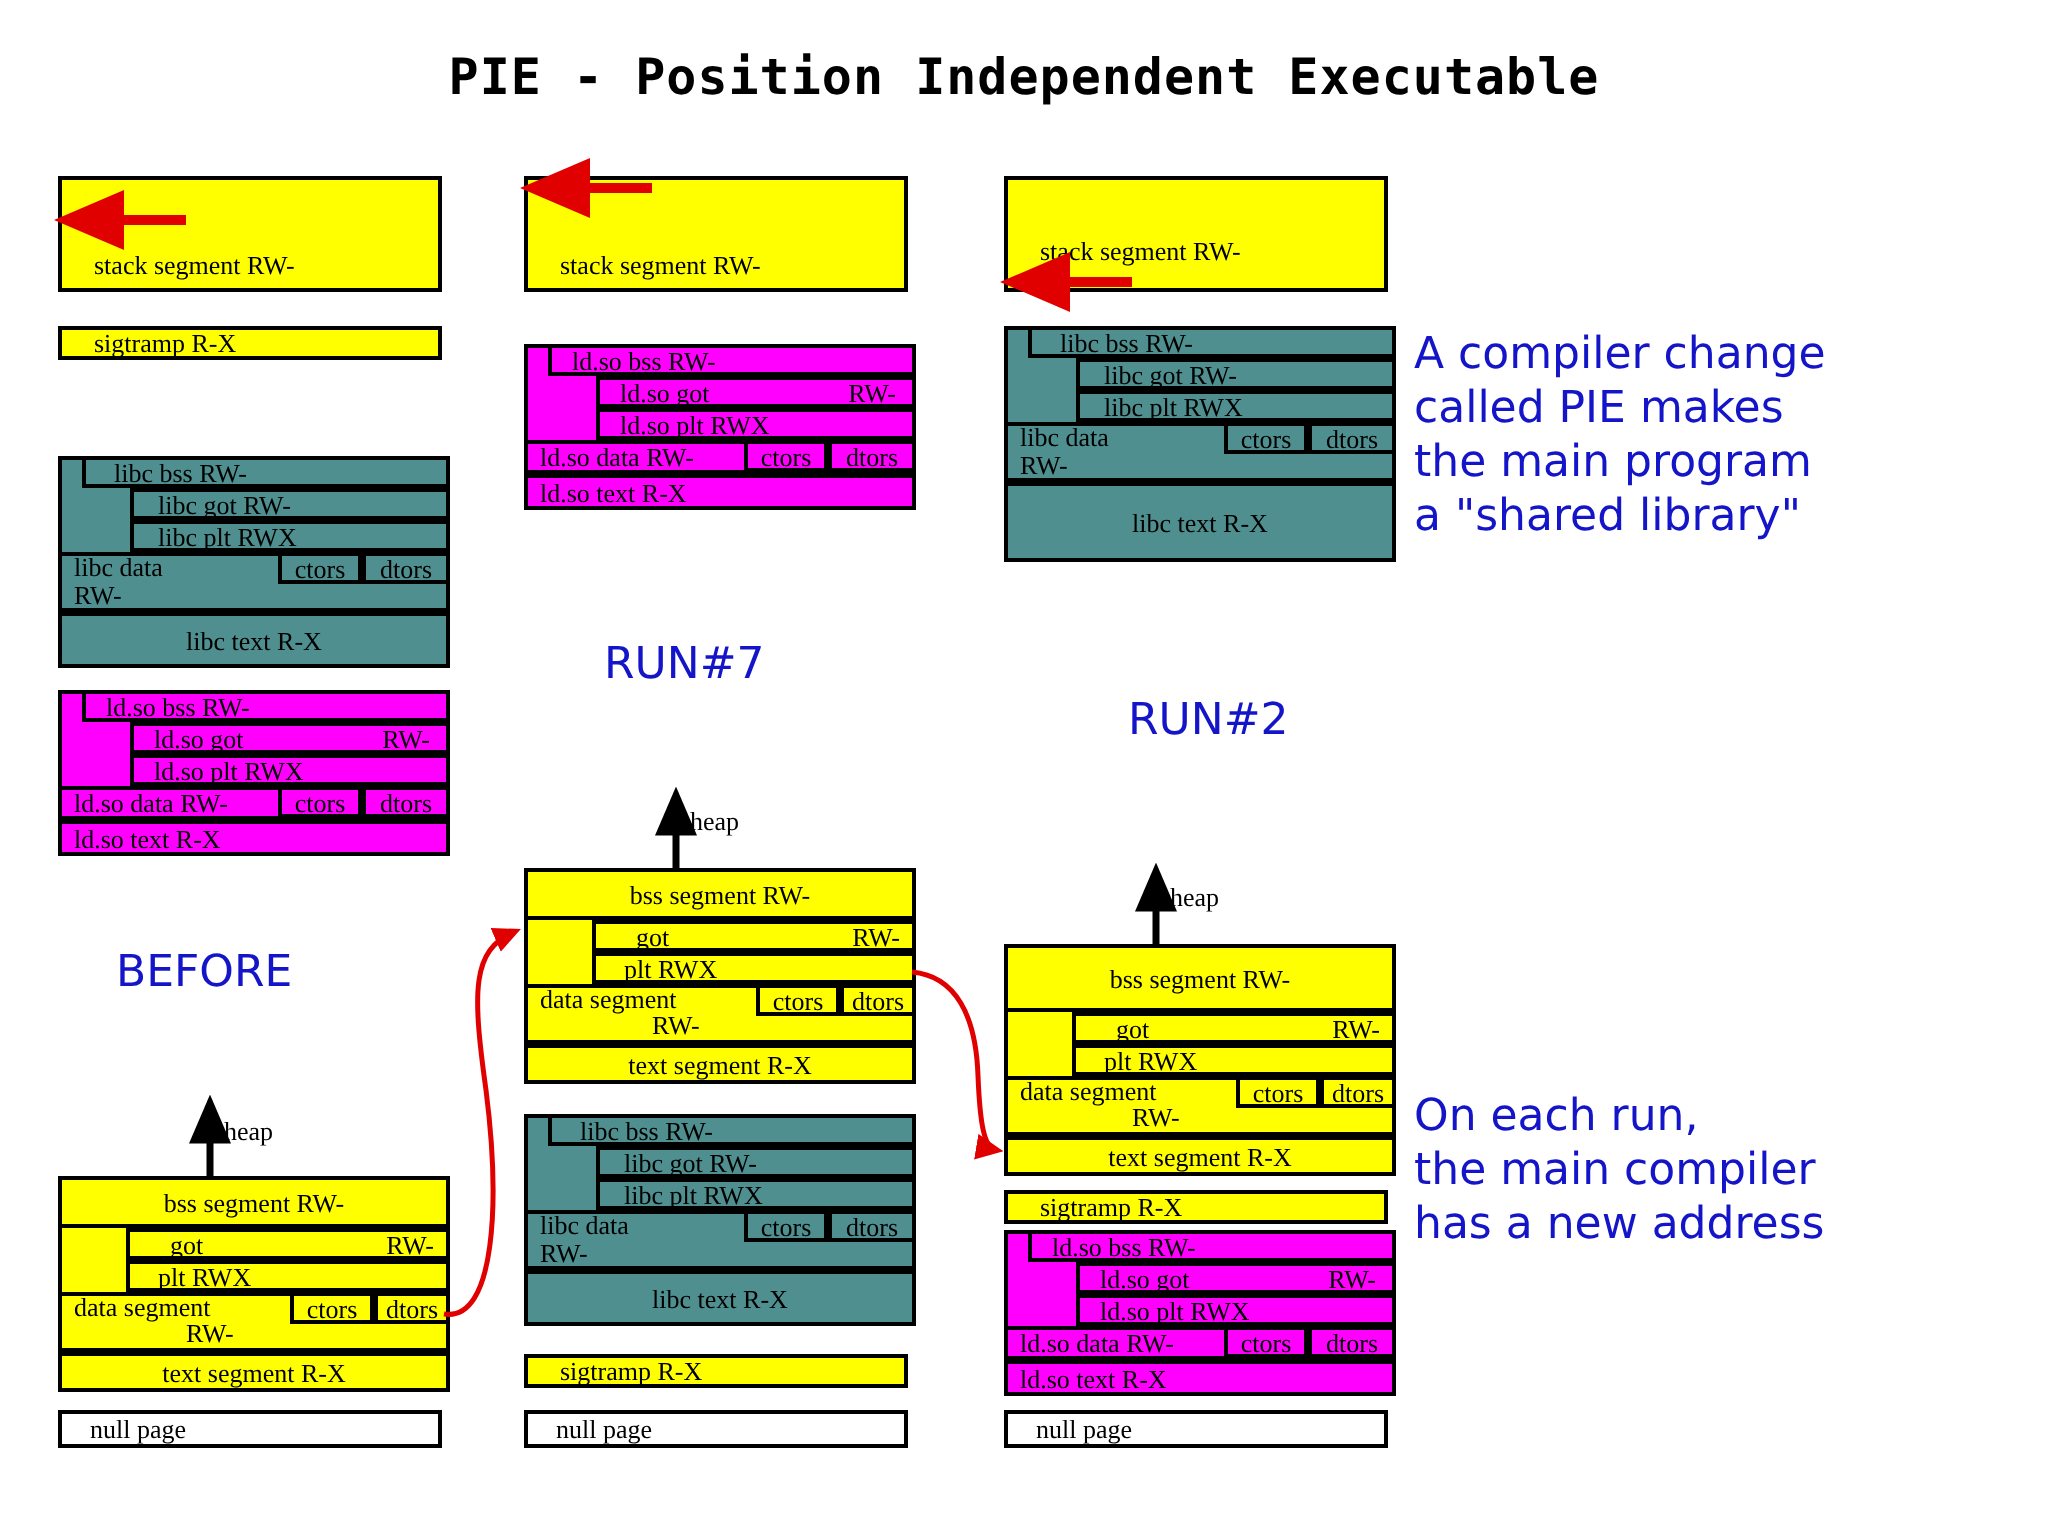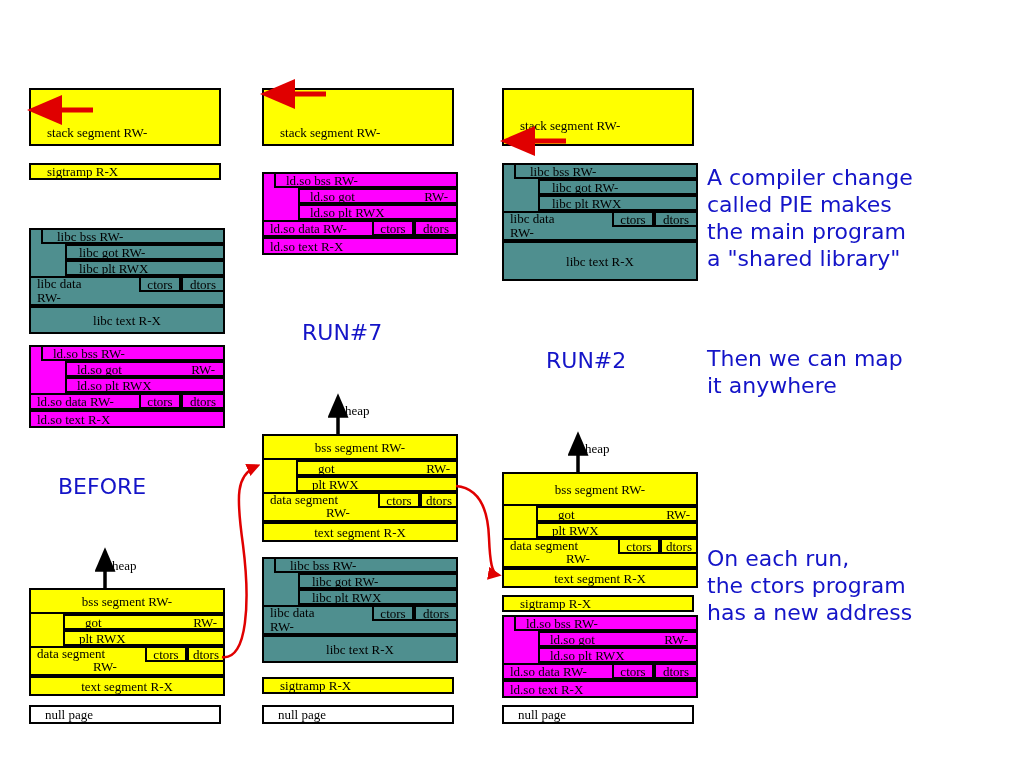--- a/index.html
+++ b/index.html
@@ -56,20 +56,21 @@
   .ctr{width:100%;text-align:center;}
 
   svg.overlay{position:absolute;left:0;top:0;width:1024px;height:768px;
     pointer-events:none;}
 </style>
 </head>
 <body>
 
 <div class="canvas">
 
+  <div class="title">PIE - Position Independent Executable</div>
 
   <div class="box yellow" style="left:29px;top:88px;width:192px;height:58px;">
     <div class="lbl" style="left:16px;top:35px;">stack segment RW-</div>
   </div>
 
   <div class="box yellow" style="left:29px;top:163px;width:192px;height:17px;">
     <div class="lbl" style="left:16px;top:-1px;">sigtramp R-X</div>
   </div>
 
   <div class="grp teal" style="left:29px;top:228px;width:192px;height:104px;">
@@ -270,21 +271,21 @@
       <div class="lbl ctr" style="left:0;top:-1px;">ctors</div>
     </div>
     <div class="row teal" style="left:150px;top:46px;width:44px;height:16px;">
       <div class="lbl ctr" style="left:0;top:-1px;">dtors</div>
     </div>
     <div class="row teal" style="left:-2px;top:76px;width:196px;height:40px;">
       <div class="lbl ctr" style="left:0;top:11px;">libc text R-X</div>
     </div>
   </div>
 
-  <div class="runlabel" style="left:546px;top:348px;">RUN#2</div>
+  <div class="runlabel" style="left:564px;top:348px;">RUN#2</div>
 
   <div class="lbl" style="left:585px;top:441px;font-size:13px;">heap</div>
 
   <div class="grp yellow" style="left:502px;top:472px;width:192px;height:110px;">
     <div class="row yellow" style="left:-2px;top:-2px;width:196px;height:34px;">
       <div class="lbl ctr" style="left:0;top:8px;">bss segment RW-</div>
     </div>
     <div class="row yellow" style="left:32px;top:32px;width:162px;height:16px;">
       <div class="lbl" style="left:20px;top:-1px;">got</div>
       <div class="lbl" style="right:6px;top:-1px;">RW-</div>
@@ -338,25 +339,23 @@
 
   <div class="box white" style="left:502px;top:705px;width:192px;height:19px;">
     <div class="lbl" style="left:14px;top:0px;">null page</div>
   </div>
 
   <div class="note" style="left:707px;top:164px;">A compiler change
 called PIE makes
 the main program
 a "shared library"</div>
 
-  <div class="note" style="left:707px;top:345px;">Then we can map
-it anywhere</div>
 
   <div class="note" style="left:707px;top:545px;">On each run,
-the ctors program
+the main compiler
 has a new address</div>
 
   <svg class="overlay" viewBox="0 0 1024 768">
     <defs>
       <marker id="redhead" markerWidth="7" markerHeight="7" refX="5.2" refY="3" orient="auto">
         <polygon points="0,0 7,3 0,6" fill="#e00000"></polygon>
       </marker>
       <marker id="redhead2" markerWidth="5.5" markerHeight="5.5" refX="4" refY="2.6" orient="auto">
         <polygon points="0,0 5.5,2.6 0,5.2" fill="#e00000"></polygon>
       </marker>

